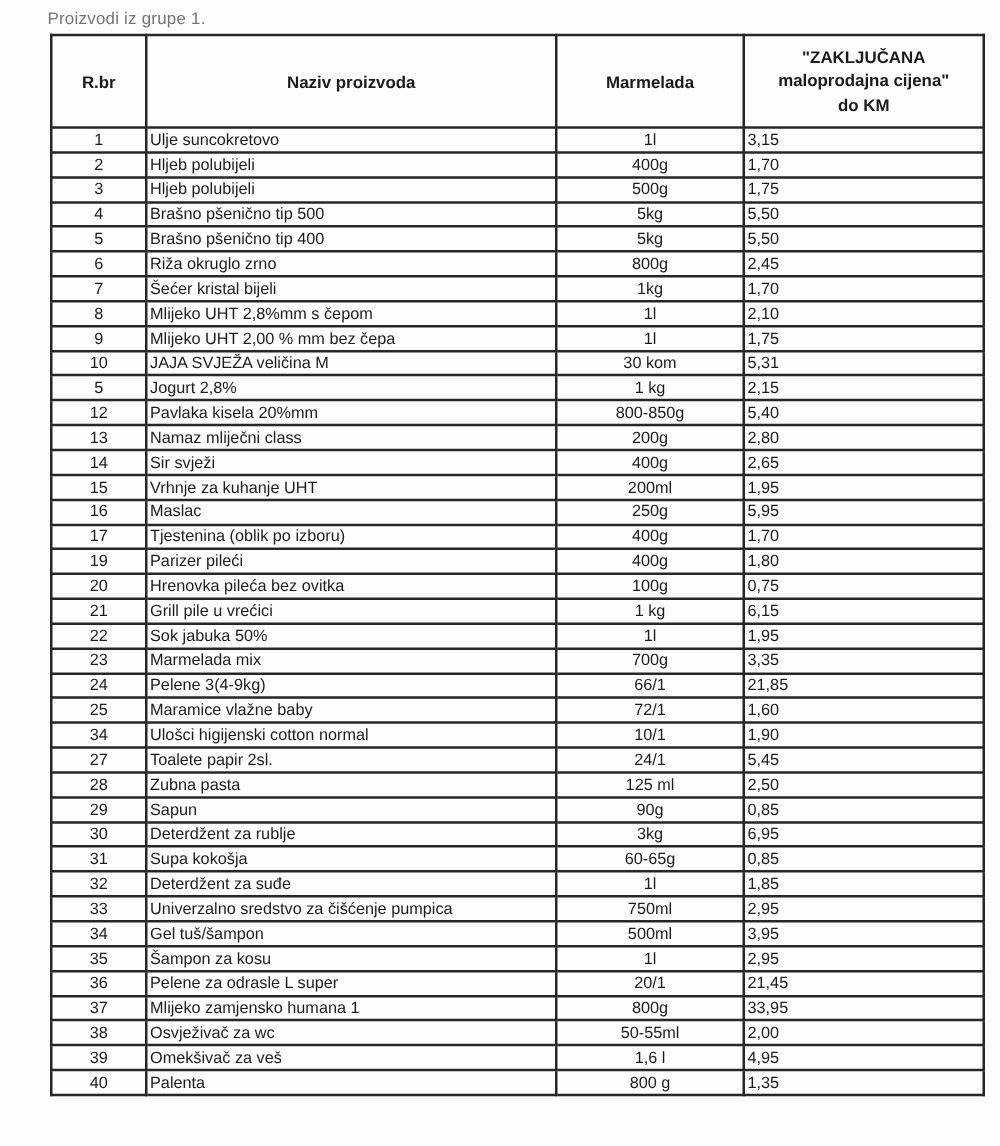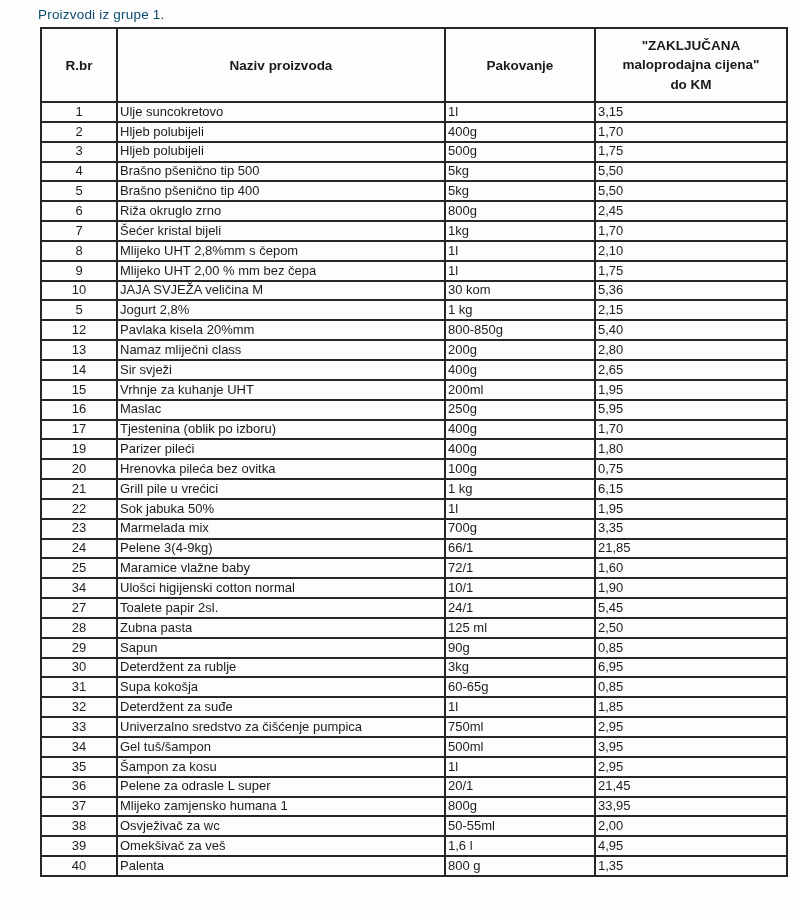--- a/index.html
+++ b/index.html
@@ -13,21 +13,21 @@
     font-family: "Liberation Sans", sans-serif;
     color: #1b1b1b;
     position: relative;
     overflow: hidden;
   }
   .page-title {
     position: absolute;
     left: 38px;
     top: 7px;
     font-size: 13.5px;
-    color: #0c4a6e;
+    color: #737373;
     letter-spacing: 0.2px;
   }
   table.products {
     position: absolute;
     left: 40px;
     top: 27px;
     width: 718px;
     border-collapse: collapse;
     table-layout: fixed;
   }
@@ -54,34 +54,34 @@
     font-size: 13px;
     line-height: 1.1;
     padding: 0 2px;
     vertical-align: middle;
     color: #1c1c1c;
     background: #fdfdfd;
   }
   .col-rbr    { width: 66px;  text-align: center; border-radius: 29px; }
   .col-naziv  { width: 318px; text-align: left; margin-left: 24px; }
   td.col-naziv { padding-left: 9px; }
-  .col-pak    { width: 140px; text-align: left; }
+  .col-pak    { width: 140px; text-align: center; }
   .col-cijena { width: 182px; text-align: left; }
 </style>
 </head>
 <body>
 
 <div class="page-title">Proizvodi iz grupe 1.</div>
 
 <table class="products">
   <thead>
     <tr>
       <th class="col-rbr">R.br</th>
       <th class="col-naziv">Naziv proizvoda</th>
-      <th class="col-pak">Pakovanje</th>
+      <th class="col-pak">Marmelada</th>
       <th class="col-cijena">"ZAKLJUČANA
 maloprodajna cijena"
 do KM</th>
     </tr>
   </thead>
   <tbody>
       <tr>
         <td class="col-rbr">1</td>
         <td class="col-naziv">Ulje suncokretovo</td>
         <td class="col-pak">1l</td>
@@ -132,21 +132,21 @@
       <tr>
         <td class="col-rbr">9</td>
         <td class="col-naziv">Mlijeko UHT 2,00 % mm bez čepa</td>
         <td class="col-pak">1l</td>
         <td class="col-cijena">1,75</td>
       </tr>
       <tr>
         <td class="col-rbr">10</td>
         <td class="col-naziv">JAJA SVJEŽA veličina M</td>
         <td class="col-pak">30 kom</td>
-        <td class="col-cijena">5,36</td>
+        <td class="col-cijena">5,31</td>
       </tr>
       <tr>
         <td class="col-rbr">5</td>
         <td class="col-naziv">Jogurt 2,8%</td>
         <td class="col-pak">1 kg</td>
         <td class="col-cijena">2,15</td>
       </tr>
       <tr>
         <td class="col-rbr">12</td>
         <td class="col-naziv">Pavlaka kisela 20%mm</td>

